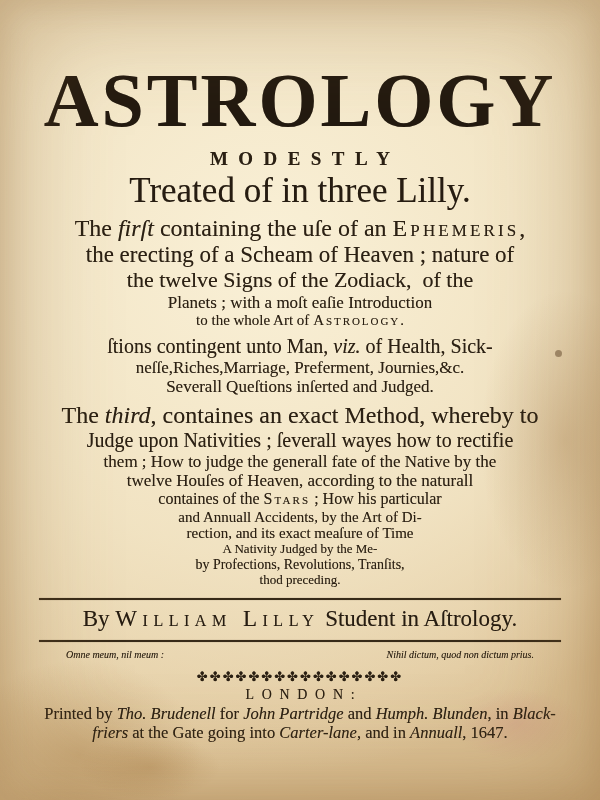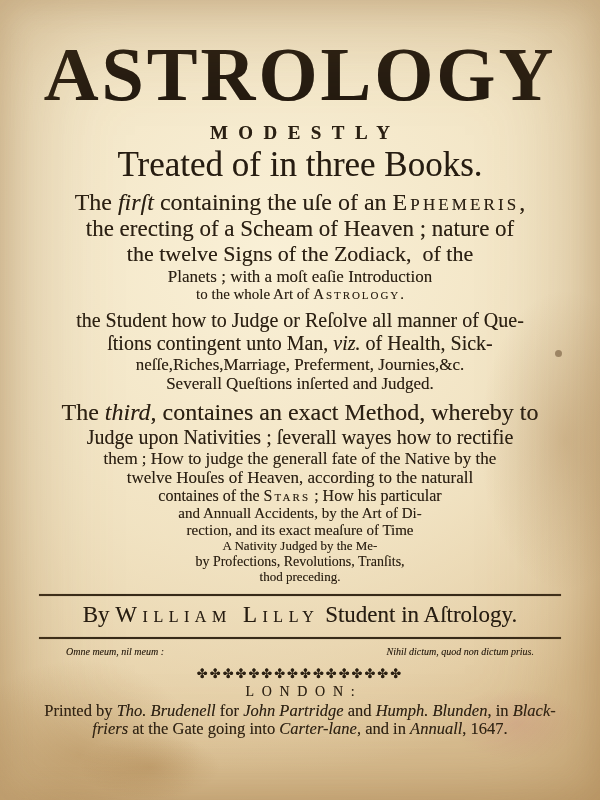--- a/index.html
+++ b/index.html
@@ -22,21 +22,21 @@
   .stain-bl{left:-40px;bottom:-50px;width:240px;height:190px;
     background:radial-gradient(closest-side,rgba(148,100,42,.30),rgba(148,100,42,0));}
   .stain-r{right:-50px;top:290px;width:170px;height:300px;
     background:radial-gradient(closest-side,rgba(140,92,38,.24),rgba(140,92,38,0));}
   .stain-pink{right:18px;top:688px;width:130px;height:72px;
     background:radial-gradient(closest-side,rgba(196,112,116,.20),rgba(196,112,116,0));}
   .stain-bc{left:80px;top:735px;width:140px;height:64px;
     background:radial-gradient(closest-side,rgba(150,102,44,.26),rgba(150,102,44,0));}
   .fleck{position:absolute;left:555px;top:350px;width:7px;height:7px;border-radius:50%;
     background:rgba(70,46,22,.45);pointer-events:none;z-index:1;}
-  .content{position:relative;z-index:2;padding-top:36px;}
+  .content{position:relative;z-index:2;padding-top:62px;}
   .title{
     margin:0;font-size:76px;font-weight:bold;line-height:1.02;letter-spacing:3px;
     color:#231a10;text-shadow:0 0 1px rgba(35,26,16,.55);
   }
   .modestly{
     margin-top:8px;font-size:19px;font-weight:bold;letter-spacing:.55em;text-indent:.55em;
     color:#2b2013;
   }
   .treated{margin-top:3px;font-size:35px;line-height:1.05;color:#261c11;}
   .para{margin-top:6px;}
@@ -67,32 +67,31 @@
 <div class="page">
   <div class="stain stain-bl"></div>
   <div class="stain stain-r"></div>
   <div class="stain stain-pink"></div>
   <div class="stain stain-bc"></div>
   <div class="fleck"></div>
 
   <div class="content">
     <h1 class="title">ASTROLOGY</h1>
     <div class="modestly">MODESTLY</div>
-    <div class="treated">Treated of in three Books.</div>
+    <div class="treated">Treated of in three Lilly.</div>
 
     <main id="paras">
         <div class="para">
           <div class="line" style="font-size: 24px;"><span class="seg-rm">The </span><span class="seg-it">firſt</span><span class="seg-rm"> containing the uſe of an </span><span class="seg-sc">Ephemeris</span><span class="seg-rm">,</span></div>
           <div class="line" style="font-size: 23px;"><span class="seg-rm">the erecting of a Scheam of Heaven ; nature of</span></div>
           <div class="line" style="font-size: 22px;"><span class="seg-rm">the twelve Signs of the Zodiack,&nbsp; of the</span></div>
           <div class="line" style="font-size: 17px;"><span class="seg-rm">Planets ; with a moſt eaſie Introduction</span></div>
           <div class="line" style="font-size: 15px;"><span class="seg-rm">to the whole Art of </span><span class="seg-sc">Astrology</span><span class="seg-rm">.</span></div>
         </div>
         <div class="para">
-          <div class="line" style="font-size: 20px;"><span class="seg-rm">the Student how to Judge or Reſolve all manner of Que-</span></div>
           <div class="line" style="font-size: 20px;"><span class="seg-rm">ſtions contingent unto Man, </span><span class="seg-it">viz.</span><span class="seg-rm"> of Health, Sick-</span></div>
           <div class="line" style="font-size: 17px;"><span class="seg-rm">neſſe,Riches,Marriage, Preferment, Journies,&amp;c.</span></div>
           <div class="line" style="font-size: 17px;"><span class="seg-rm">Severall Queſtions inſerted and Judged.</span></div>
         </div>
         <div class="para">
           <div class="line" style="font-size: 24px;"><span class="seg-rm">The </span><span class="seg-it">third</span><span class="seg-rm">, containes an exact Method, whereby to</span></div>
           <div class="line" style="font-size: 20px;"><span class="seg-rm">Judge upon Nativities ; ſeverall wayes how to rectifie</span></div>
           <div class="line" style="font-size: 17px;"><span class="seg-rm">them ; How to judge the generall fate of the Native by the</span></div>
           <div class="line" style="font-size: 17px;"><span class="seg-rm">twelve Houſes of Heaven, according to the naturall</span></div>
           <div class="line" style="font-size: 16px;"><span class="seg-rm">containes of the </span><span class="seg-sc">Stars</span><span class="seg-rm"> ; How his particular</span></div>

